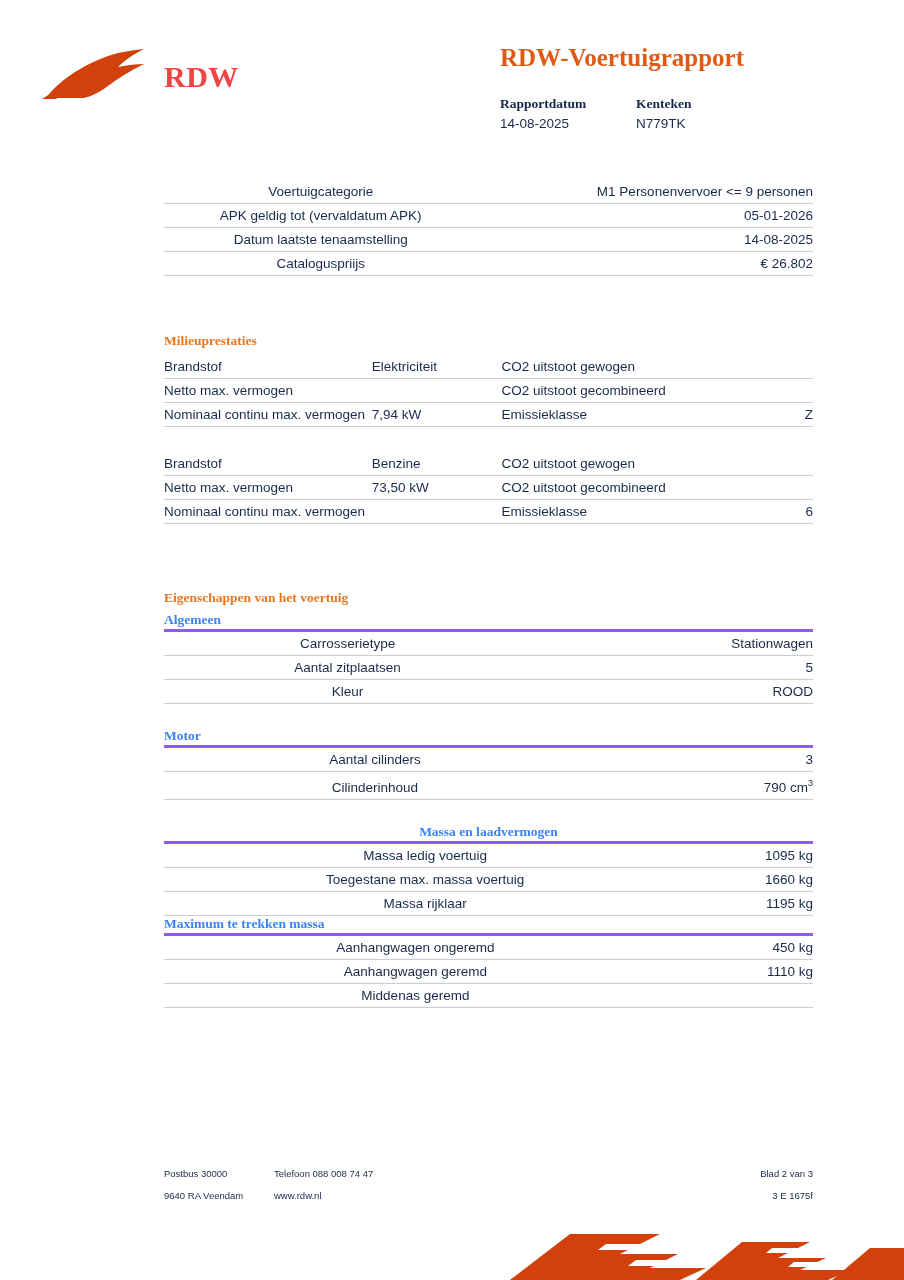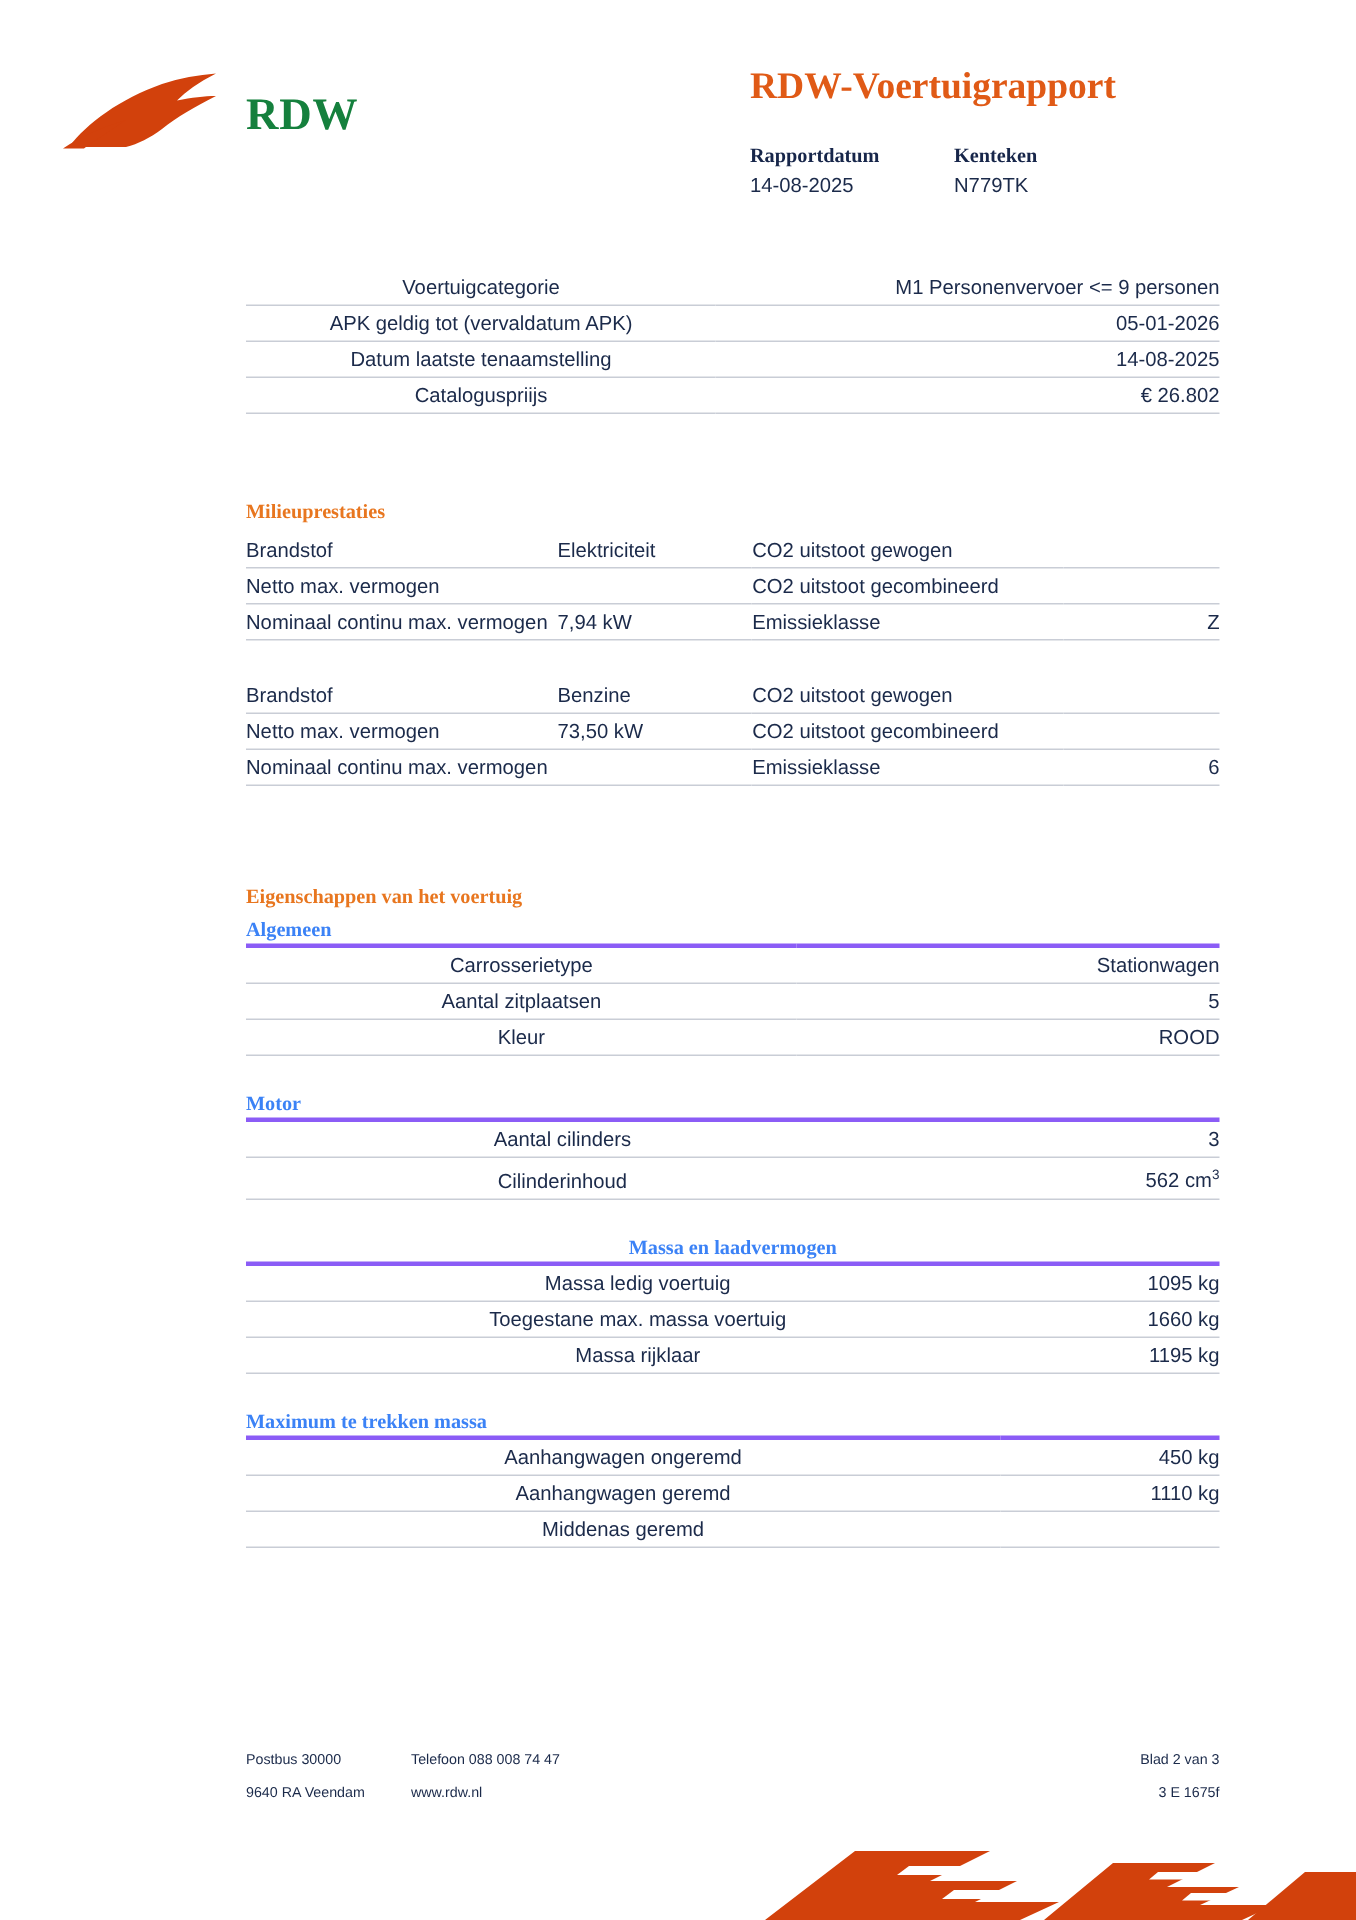--- a/index.html
+++ b/index.html
@@ -37,21 +37,21 @@
     height: 56px;
   }
   .logo-text {
     position: absolute;
     left: 124px;
     top: 28px;
     font-family: "Liberation Serif", serif;
     font-weight: bold;
     font-size: 30px;
     letter-spacing: 0.5px;
-    color: #15803d;
+    color: #ef4444;
   }
 
   .report-title {
     position: absolute;
     left: 500px;
     top: 44px;
     font-family: "Liberation Serif", serif;
     font-weight: bold;
     font-size: 25px;
     color: #e05a16;
@@ -303,21 +303,21 @@
 
     <div class="sub-title" style="margin-top:24px;">Motor</div>
     <table class="rows orange-first">
       <tbody>
           <tr>
         <td class="lbl">Aantal cilinders</td>
         <td class="val">3</td>
       </tr>
       <tr>
         <td class="lbl">Cilinderinhoud</td>
-        <td class="val"><span>562 cm</span><sup>3</sup></td>
+        <td class="val"><span>790 cm</span><sup>3</sup></td>
       </tr>
     </tbody>
       </table>
 
     <div class="sub-title" style="margin-top:24px;text-align:center;">Massa en laadvermogen</div>
     <table class="rows orange-first">
       <tbody>
           <tr>
         <td class="lbl">Massa ledig voertuig</td>
         <td class="val">1095 kg</td>
@@ -326,21 +326,21 @@
         <td class="lbl">Toegestane max. massa voertuig</td>
         <td class="val">1660 kg</td>
       </tr>
       <tr>
         <td class="lbl">Massa rijklaar</td>
         <td class="val">1195 kg</td>
       </tr>
     </tbody>
       </table>
 
-    <div class="sub-title" style="margin-top:24px;">Maximum te trekken massa</div>
+    <div class="sub-title" style="">Maximum te trekken massa</div>
     <table class="rows orange-first">
       <tbody>
           <tr>
         <td class="lbl">Aanhangwagen ongeremd</td>
         <td class="val">450 kg</td>
       </tr>
       <tr>
         <td class="lbl">Aanhangwagen geremd</td>
         <td class="val">1110 kg</td>
       </tr>

